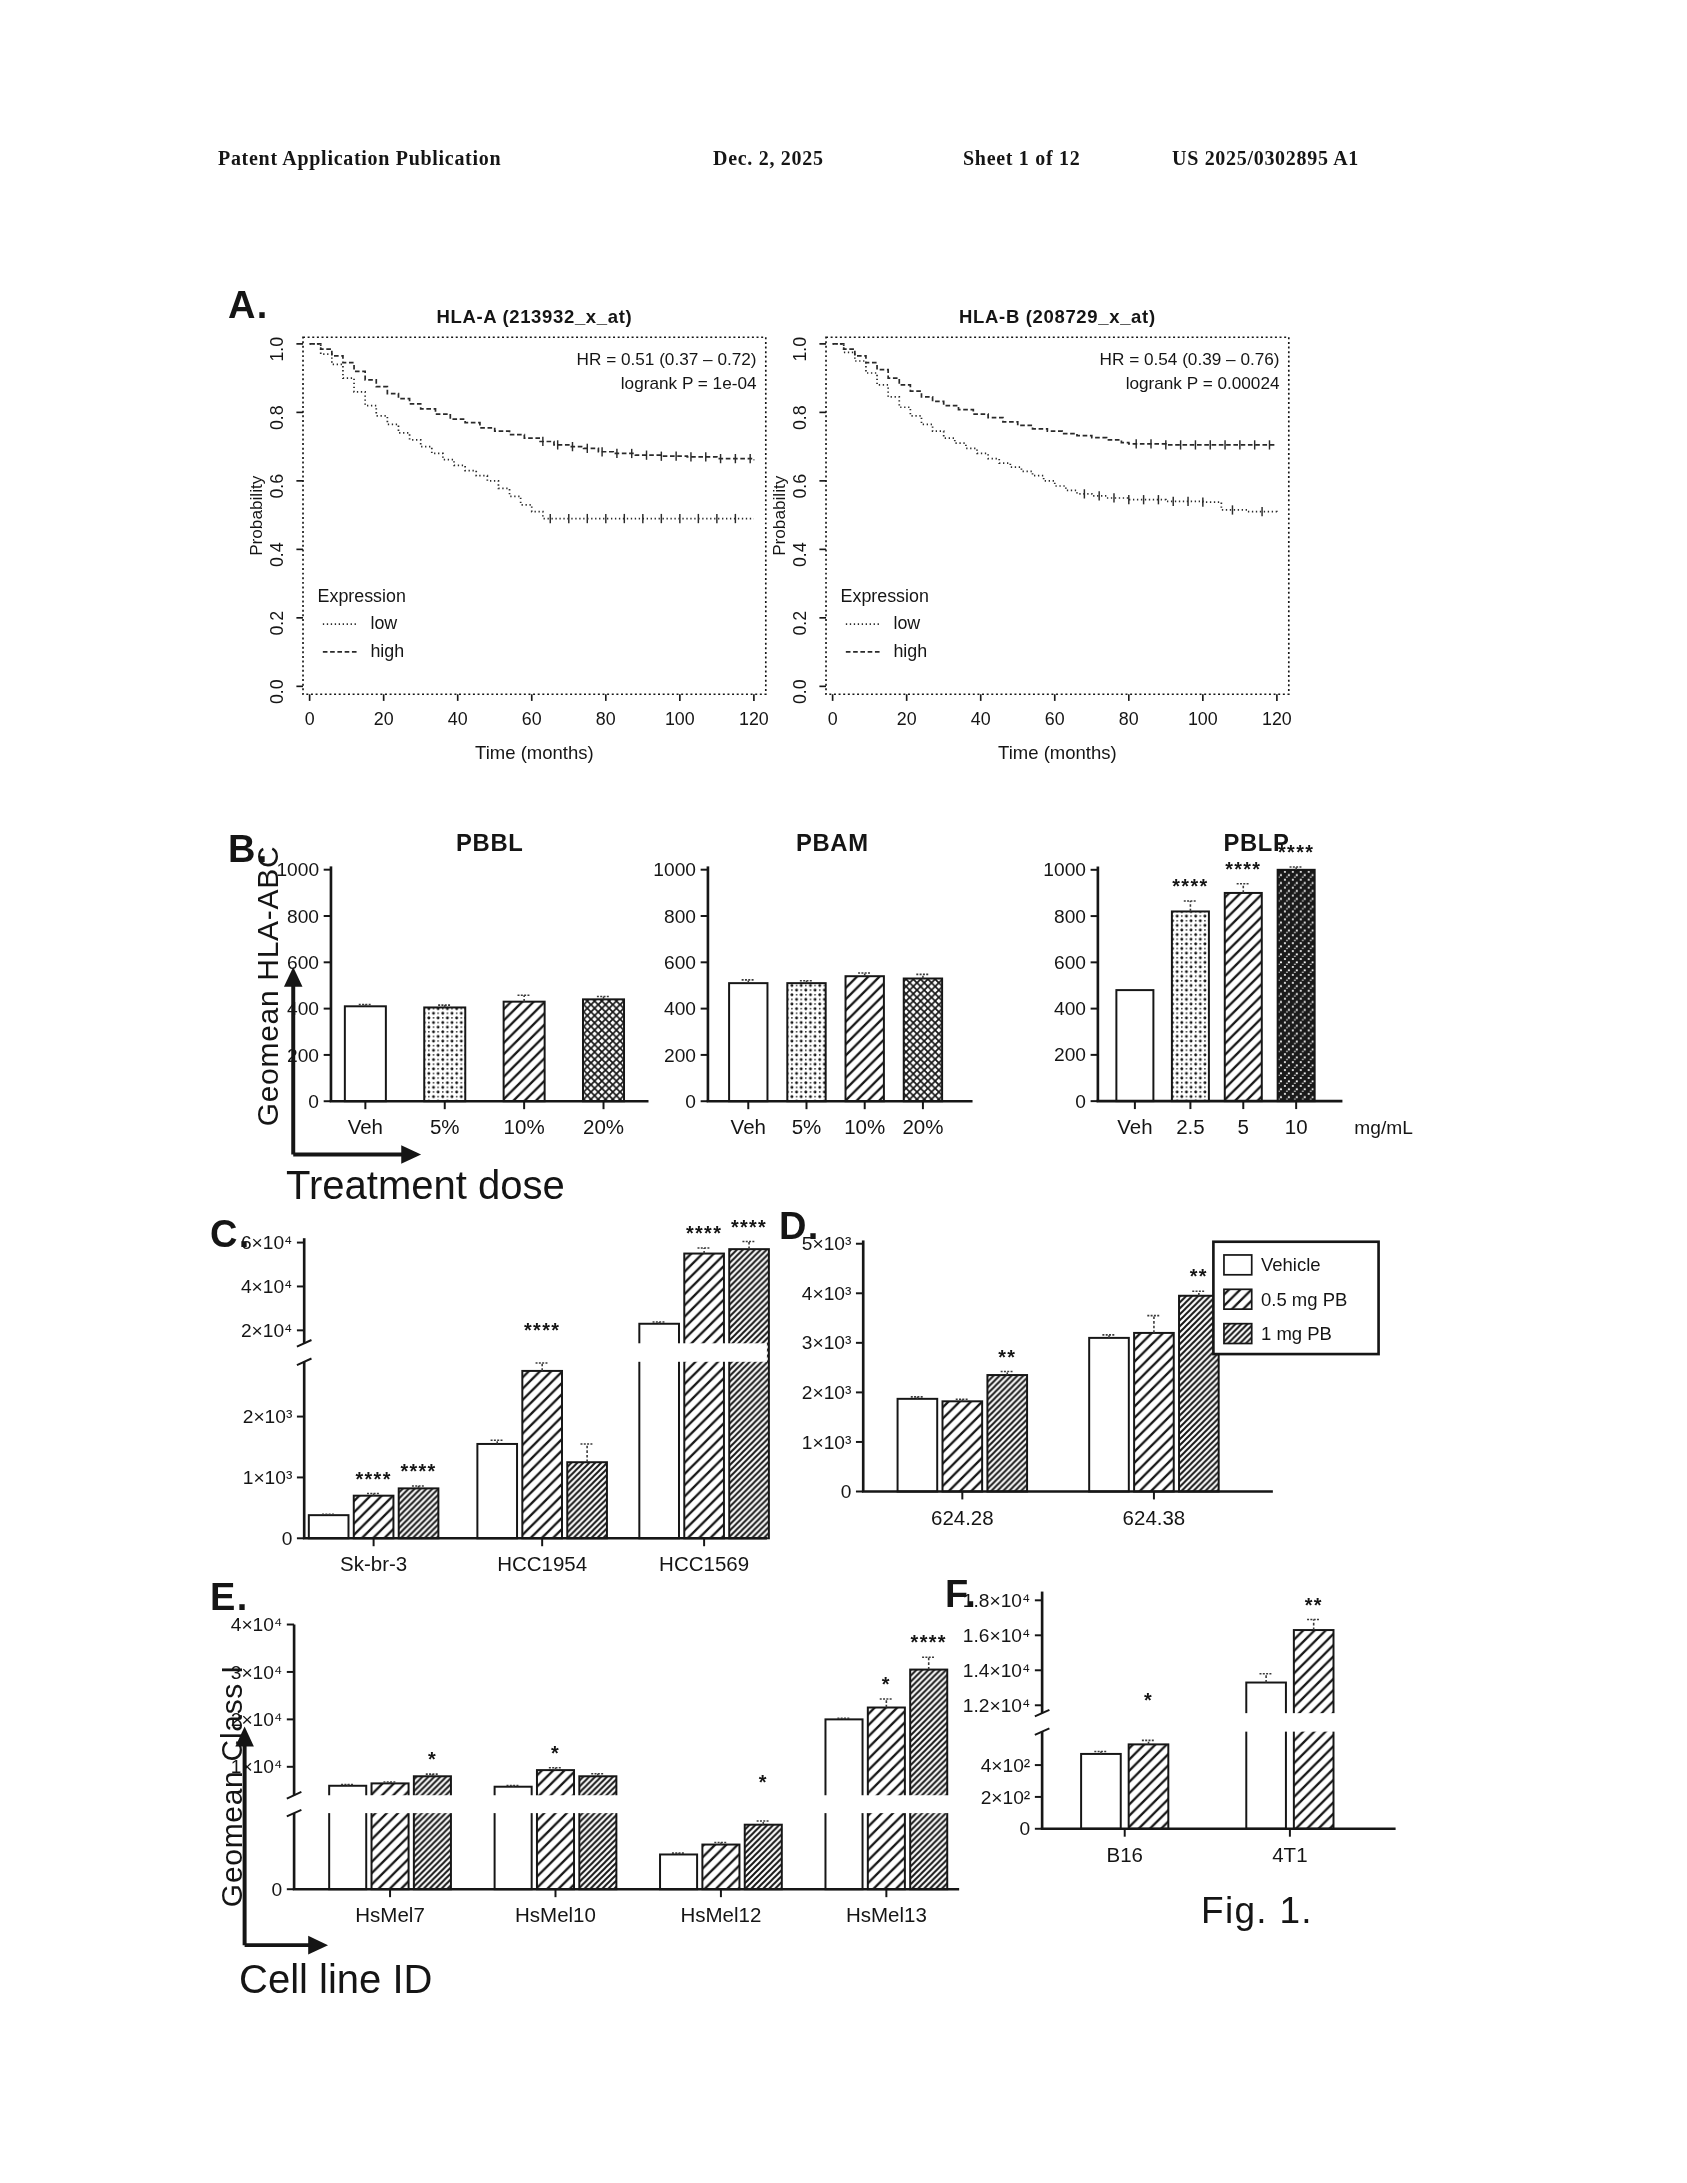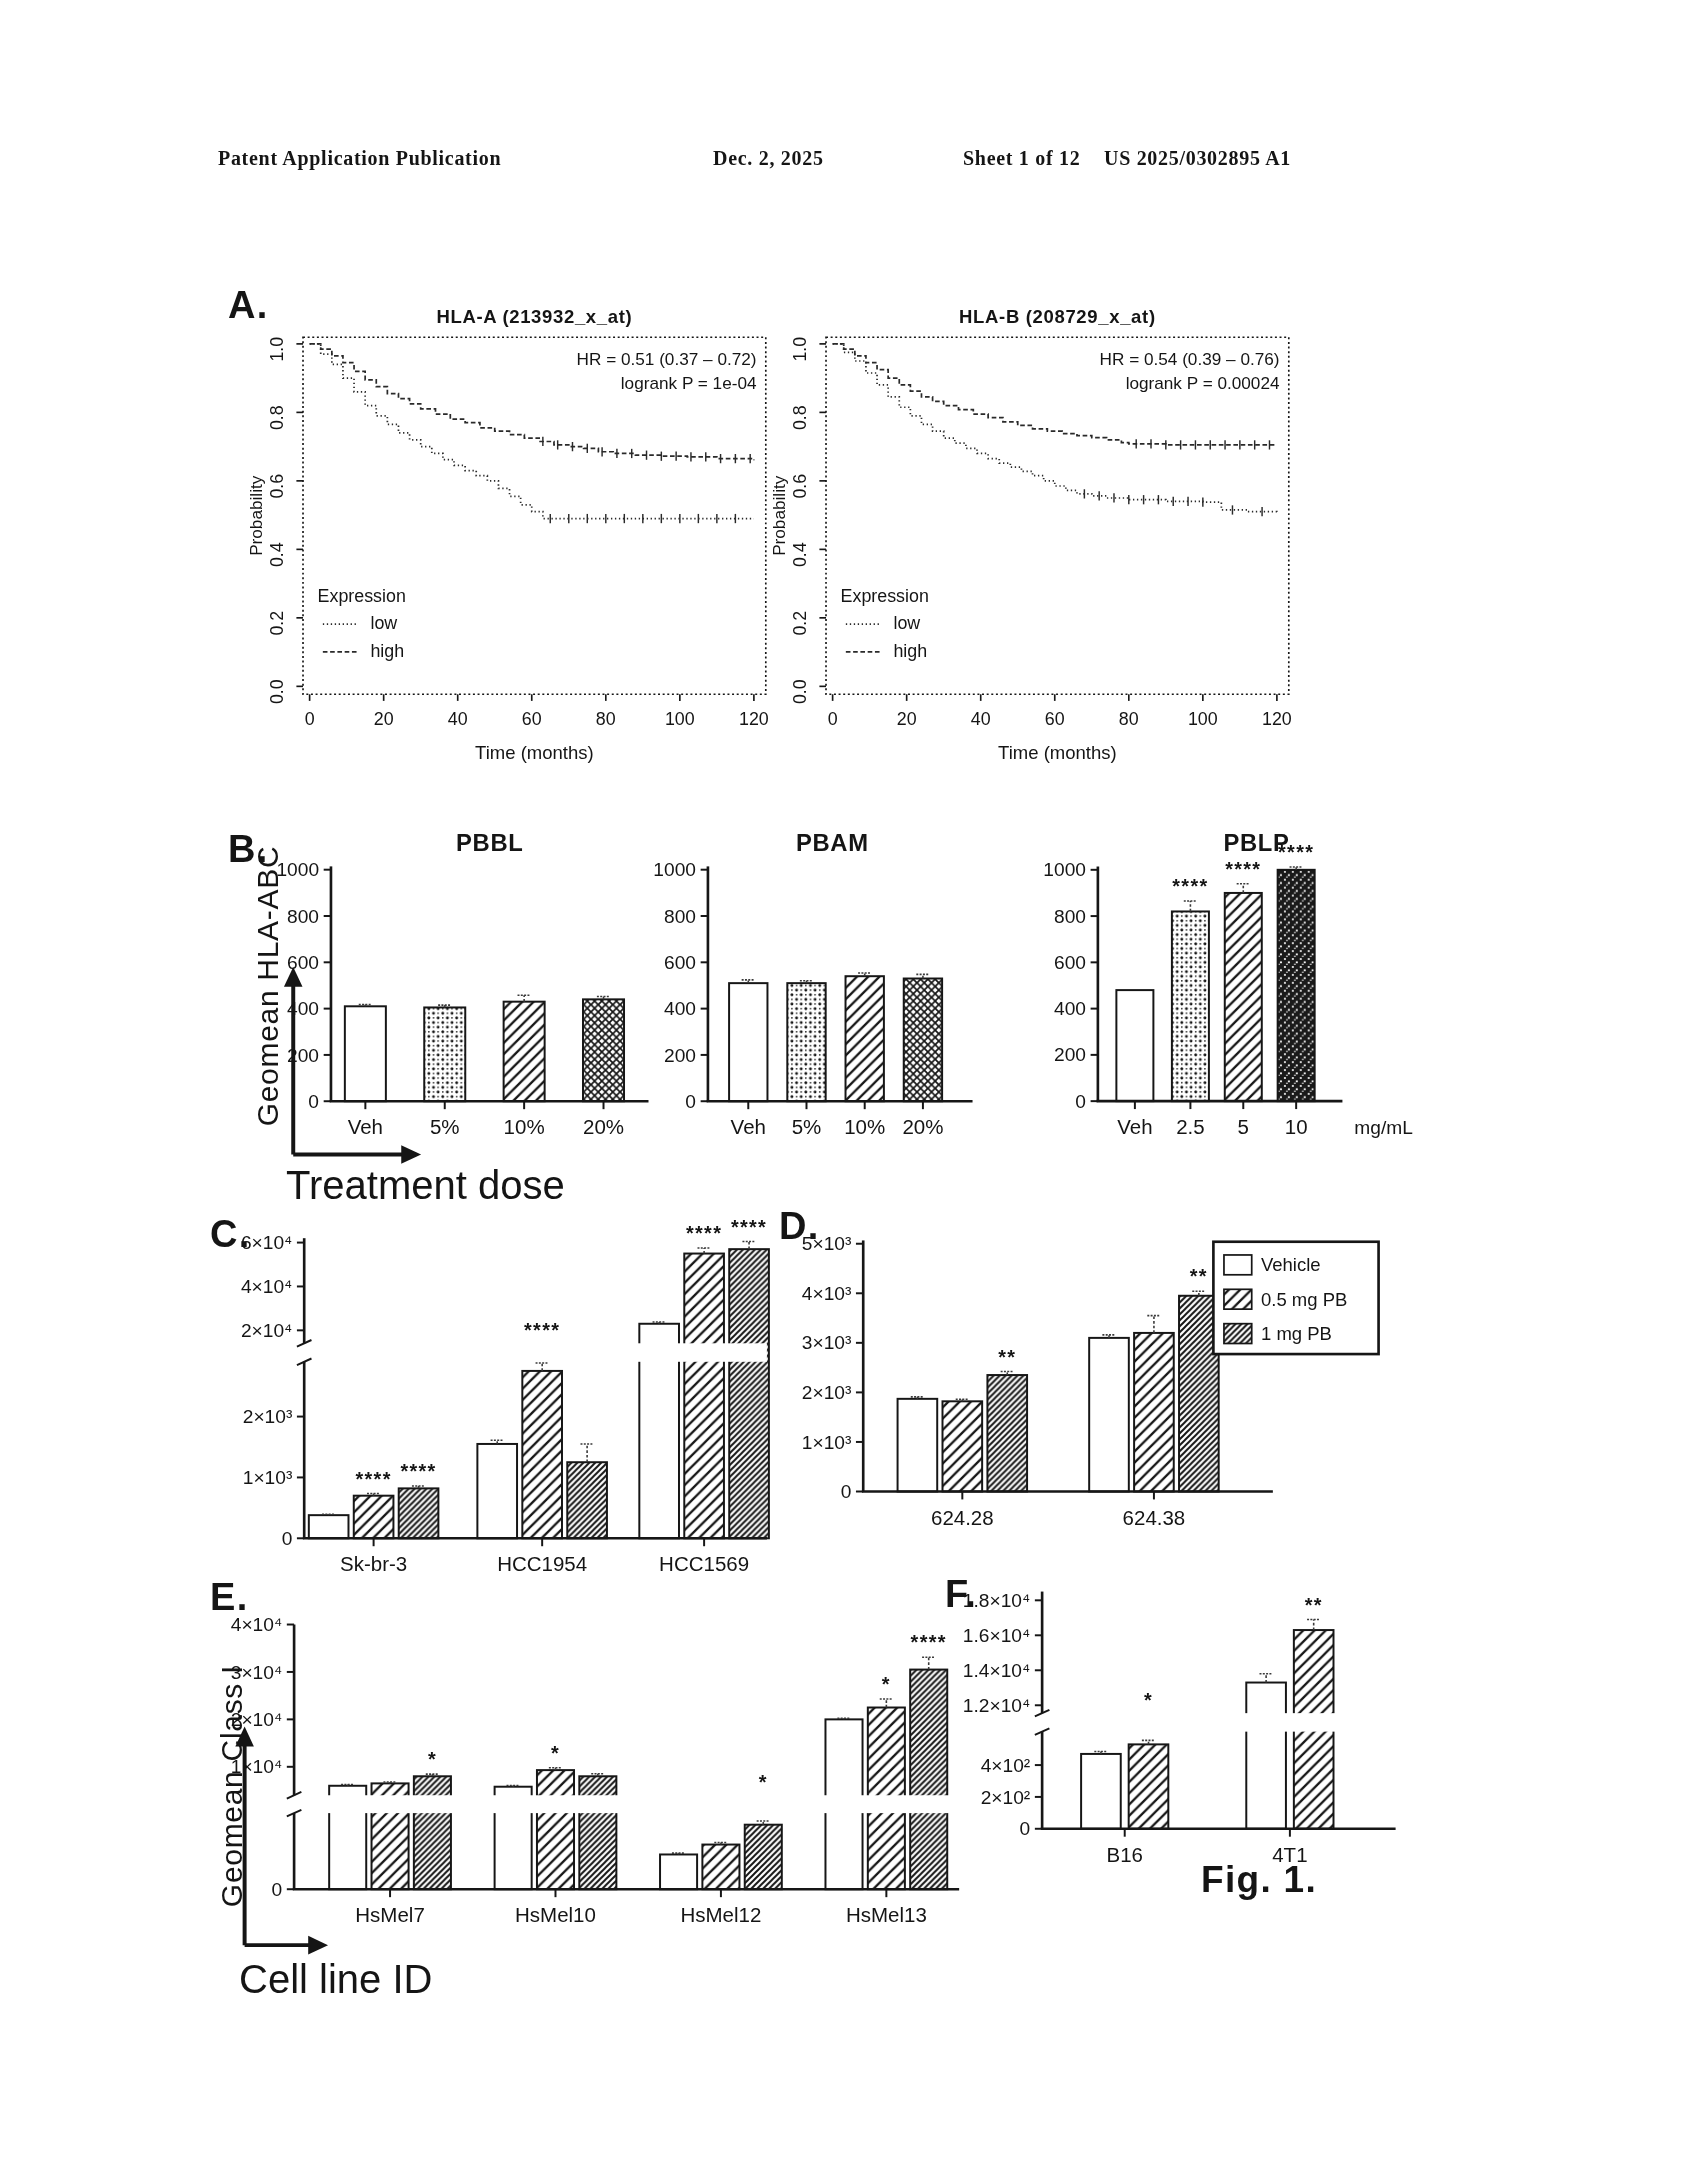--- a/index.html
+++ b/index.html
@@ -5,21 +5,21 @@
   html,body{margin:0;padding:0;background:#e8e8e8;}
   .page{position:relative;width:1687px;height:2183px;background:#ffffff;overflow:hidden;
         font-family:"Liberation Sans", sans-serif;color:#151515;}
   .hdr-item{position:absolute;top:147px;font-family:"Liberation Serif", serif;
             font-weight:700;font-size:20px;letter-spacing:0.7px;white-space:nowrap;}
   .panel-letter{position:absolute;font-family:"Liberation Sans", sans-serif;
                 font-weight:700;font-size:38px;letter-spacing:1.3px;}
   .rot-label{position:absolute;transform:translate(-50%,-50%) rotate(-90deg);
              font-size:30px;font-weight:400;white-space:nowrap;letter-spacing:0.7px;}
   .axis-caption{position:absolute;font-size:40px;white-space:nowrap;}
-  .fig-label{position:absolute;font-weight:700;font-size:37px;letter-spacing:1.3px;}
+  .fig-label{position:absolute;font-weight:400;font-size:37px;letter-spacing:1.3px;margin-top:31px;}
   svg{position:absolute;overflow:visible;}
   svg text{font-family:"Liberation Sans", sans-serif;fill:#151515;}
 </style>
 </head>
 <body>
 
 <div class="page">
 
   <svg width="0" height="0" style="position:absolute" aria-hidden="true">
     <defs>
@@ -48,21 +48,21 @@
         <circle cx="3" cy="3" r="1.6" fill="#ffffff"></circle>
         <circle cx="9" cy="8" r="1.6" fill="#ffffff"></circle>
         <circle cx="6" cy="11" r="1.1" fill="#ffffff"></circle>
       </pattern>
     </defs>
   </svg>
 
   <div class="hdr-item" style="left:218px">Patent Application Publication</div>
   <div class="hdr-item" style="left:713px">Dec. 2, 2025</div>
   <div class="hdr-item" style="left:963px">Sheet 1 of 12</div>
-  <div class="hdr-item" style="left:1104px">US 2025/0302895 A1</div>
+  <div class="hdr-item" style="left:1172px">US 2025/0302895 A1</div>
 
   <div class="panel-letter" style="left:228px;top:284px">A.</div>
   <div class="panel-letter" style="left:228px;top:828px">B.</div>
   <div class="panel-letter" style="left:210px;top:1213px">C.</div>
   <div class="panel-letter" style="left:779px;top:1205px">D.</div>
   <div class="panel-letter" style="left:210px;top:1576px">E.</div>
   <div class="panel-letter" style="left:945px;top:1573px">F.</div>
 
   <svg style="left:258px;top:291px" width="529" height="476" viewBox="0 0 800 720">
       <text x="418" y="48" text-anchor="middle" font-size="28" font-weight="600" letter-spacing="1">HLA-A (213932_x_at)</text>

